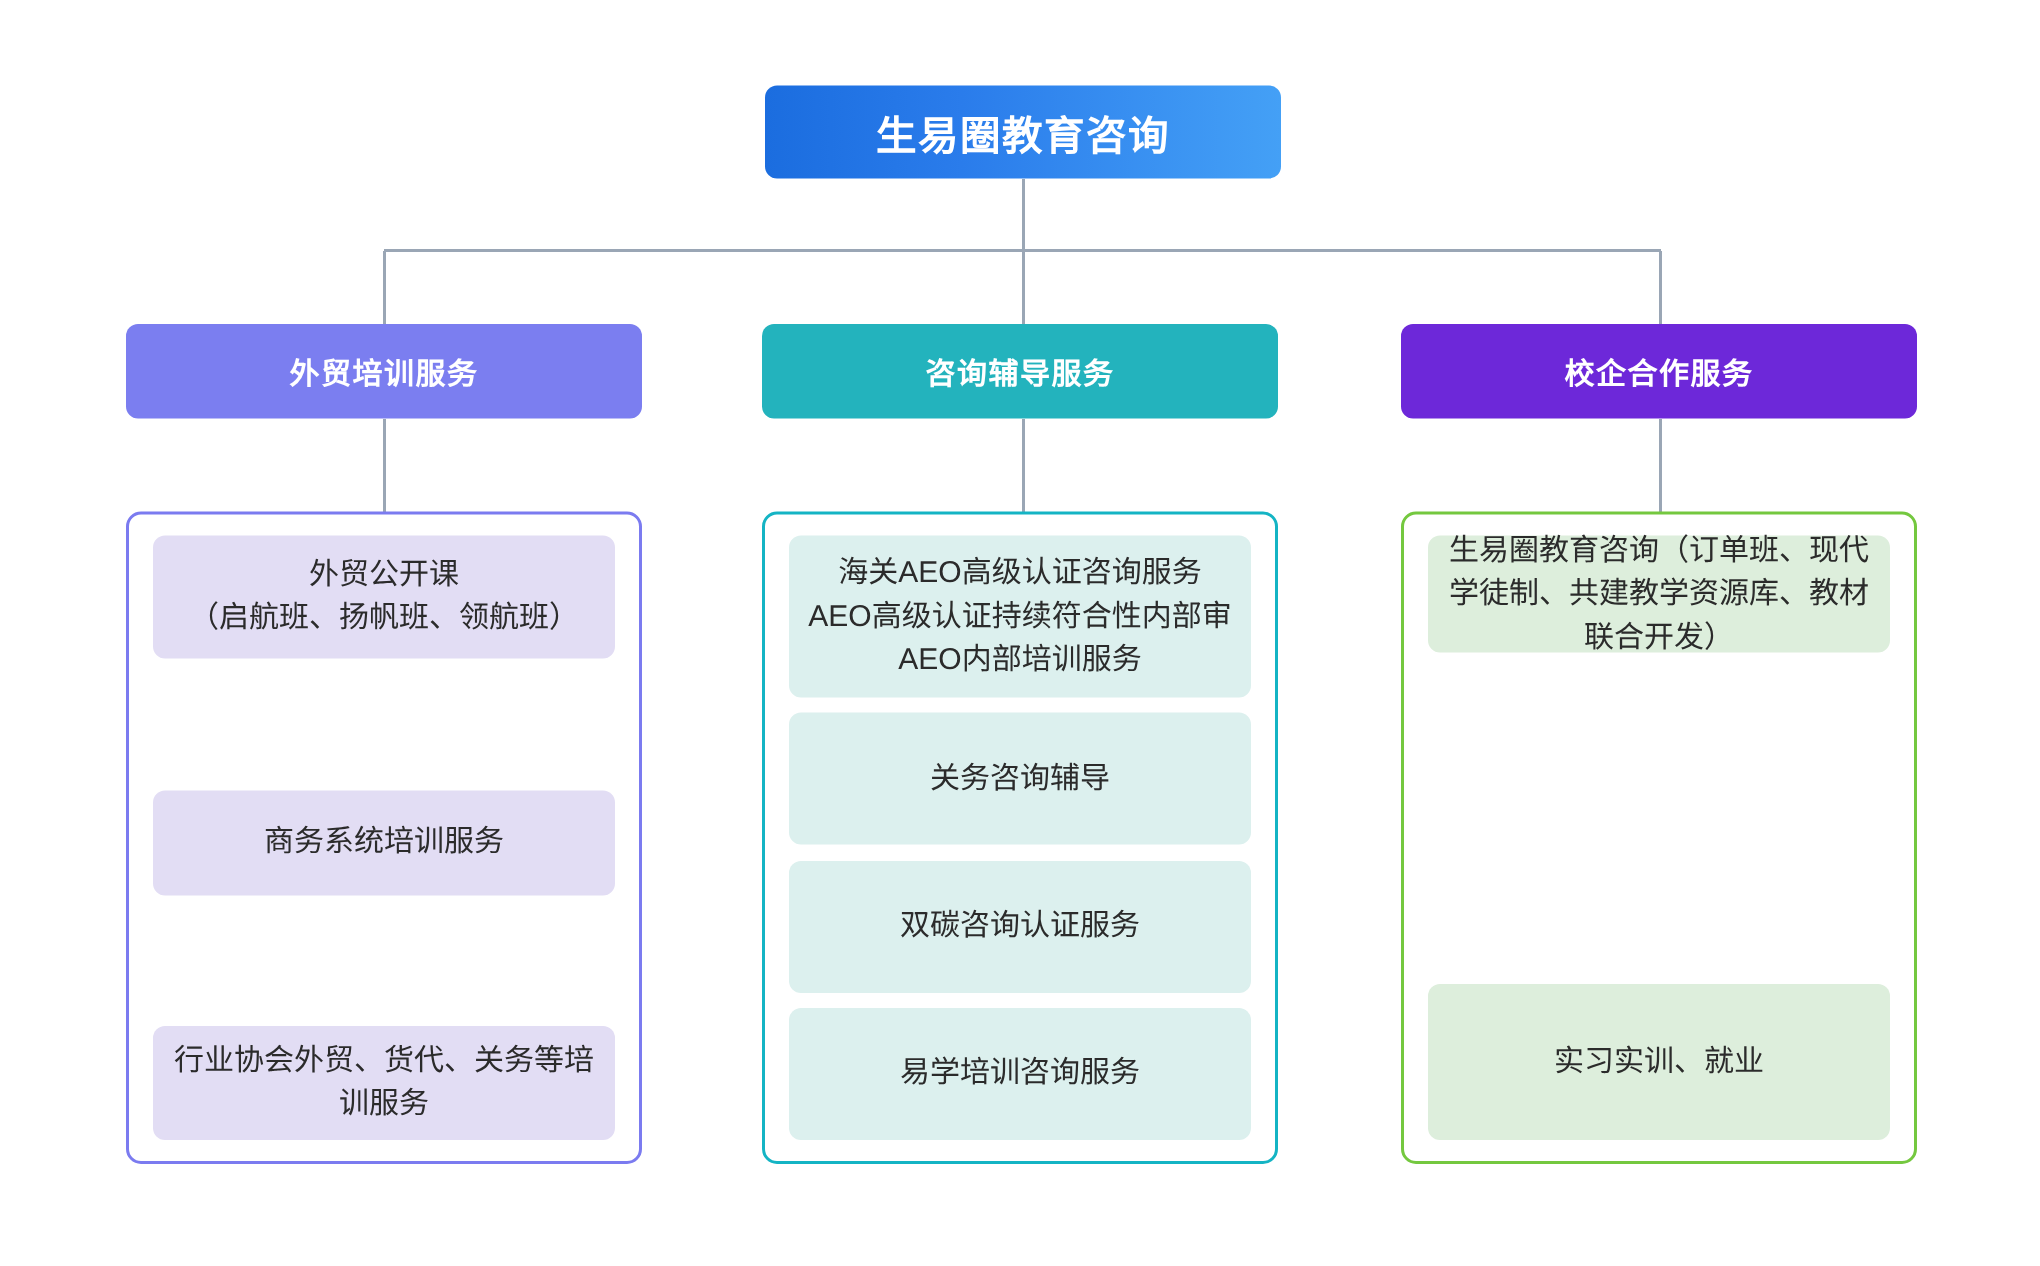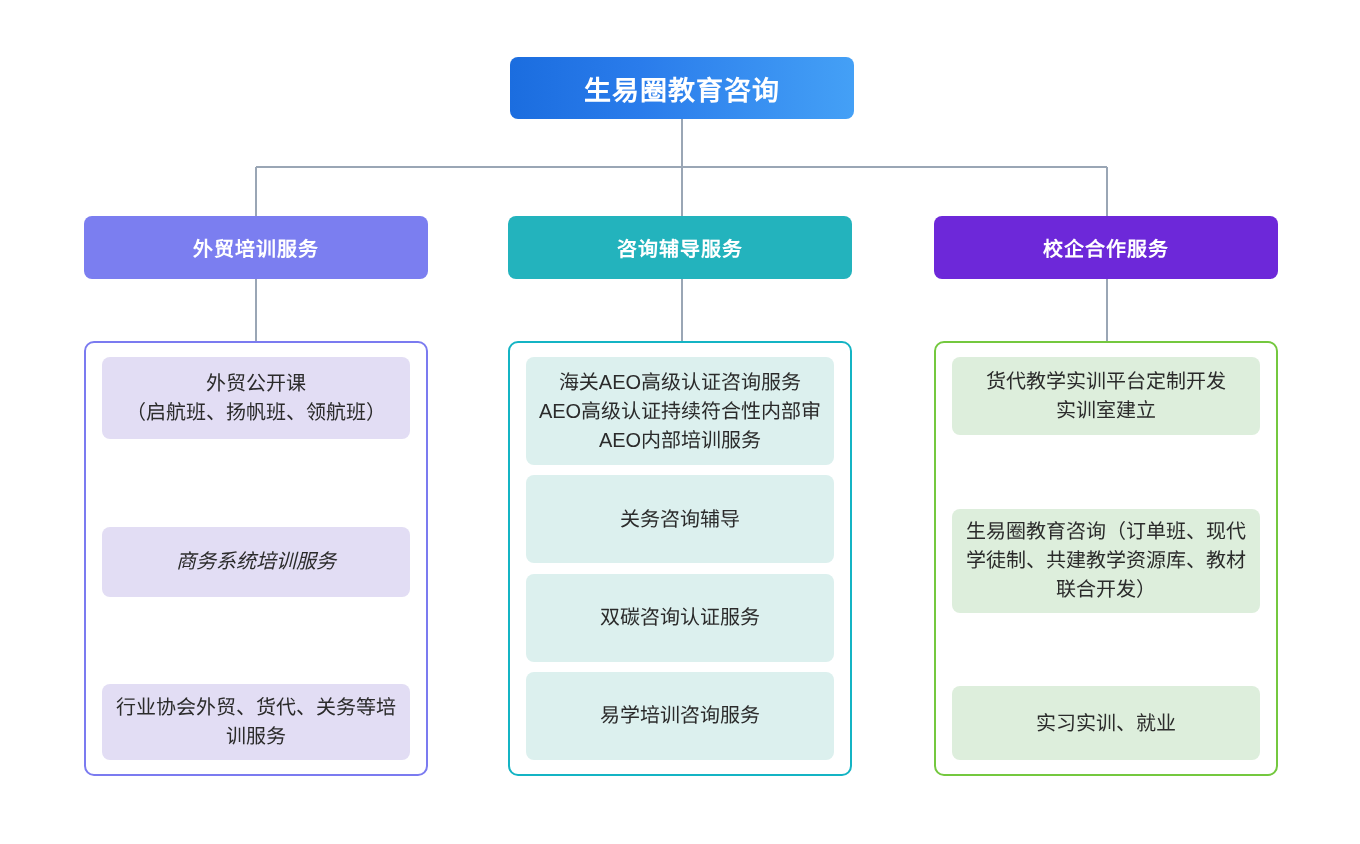--- a/index.html
+++ b/index.html
@@ -117,21 +117,21 @@
   #branch-consulting .item-card     { background: #dcf0ee; }
 
   
   #branch-cooperation { left: 934px; }
   #branch-cooperation .branch-header { background: #6d28d9; }
   #branch-cooperation .branch-body   { border-color: #74c83f; }
   #branch-cooperation .item-card     { background: #ddeedc; }
 
   
   #branch-training  .item-card:nth-child(1) { height: 82px; }
-  #branch-training  .item-card:nth-child(2) { height: 70px; font-style: italic; }
+  #branch-training  .item-card:nth-child(2) { height: 70px; }
   #branch-training  .item-card:nth-child(3) { height: 76px; }
   #branch-training  .item-card:nth-child(4) { height: 82px; }
 
   #branch-consulting .item-card:nth-child(1) { height: 108px; }
   #branch-consulting .item-card:nth-child(2) { height: 88px; }
   #branch-consulting .item-card:nth-child(3) { height: 88px; }
   #branch-consulting .item-card:nth-child(4) { height: 88px; }
 
   #branch-cooperation .item-card:nth-child(1) { height: 78px; }
   #branch-cooperation .item-card:nth-child(2) { height: 104px; }
@@ -188,20 +188,18 @@
       <div class="item-card">双碳咨询认证服务</div>
       <div class="item-card">易学培训咨询服务</div>
     </div>
   </div>
 
   <div class="branch" id="branch-cooperation">
     <div class="branch-header">
       <span class="node-label">校企合作服务</span>
     </div>
     <div class="branch-body">
-      <div class="item-card">货代教学实训平台定制开发
-实训室建立</div>
       <div class="item-card">生易圈教育咨询（订单班、现代学徒制、共建教学资源库、教材联合开发）</div>
       <div class="item-card">实习实训、就业</div>
     </div>
   </div>
 
 </div>
 
 </body></html>

